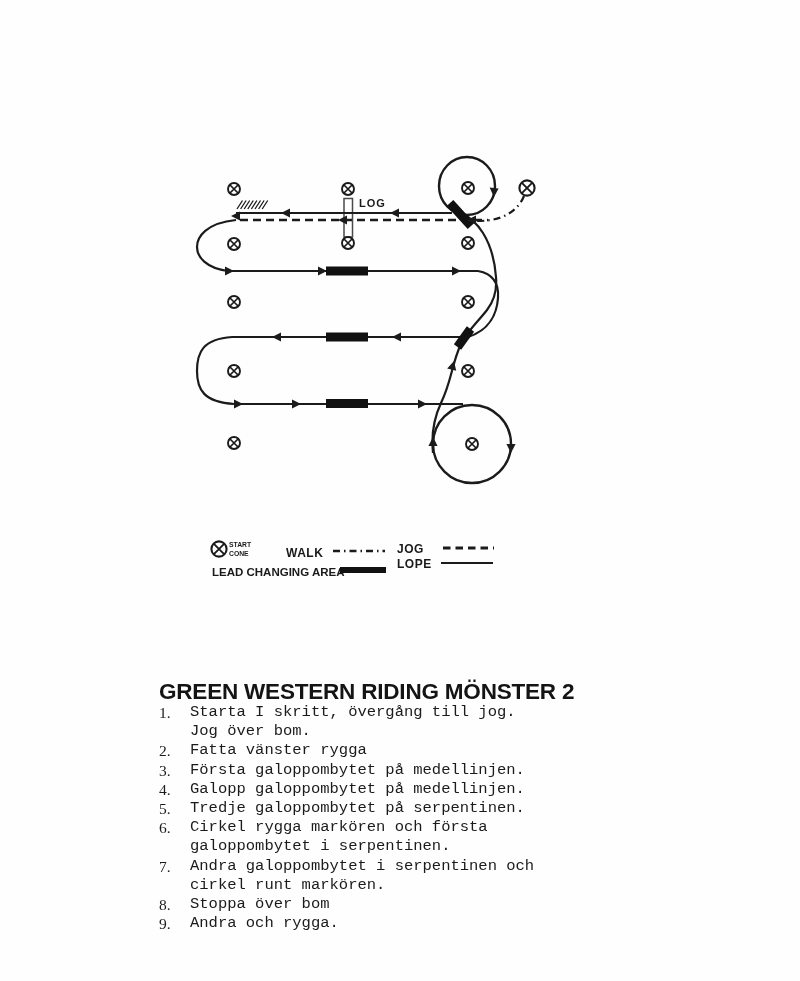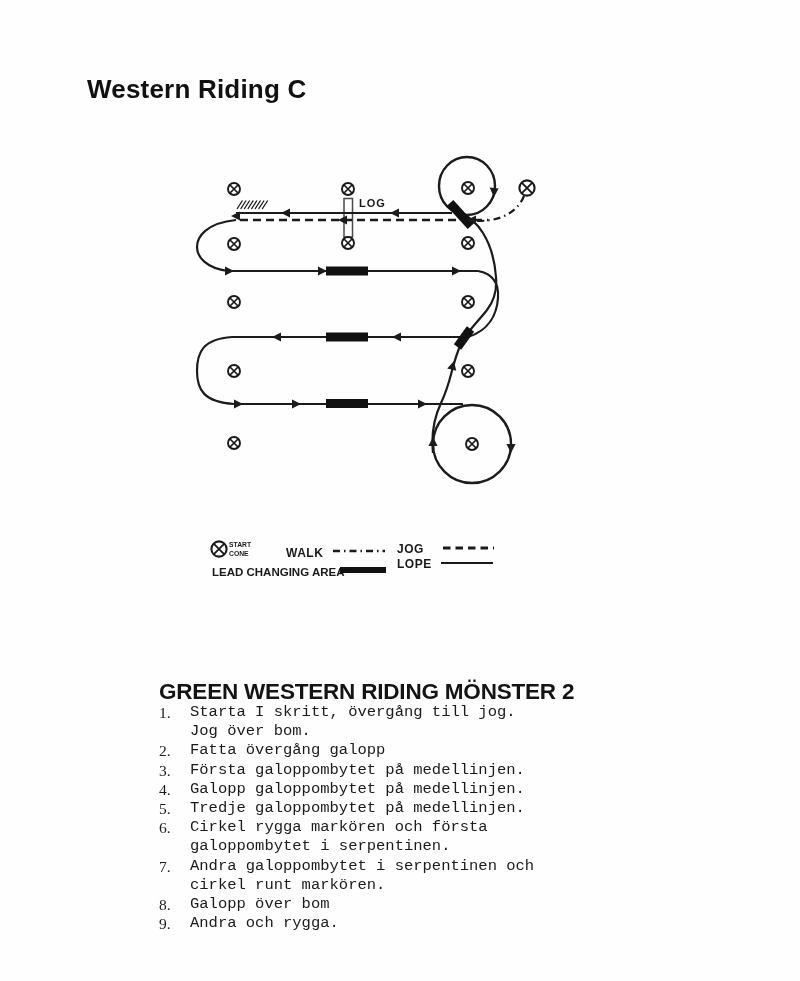--- a/index.html
+++ b/index.html
@@ -33,21 +33,20 @@
   }
   .step{display:flex;}
   .step .num{flex:none;width:31px;}
   .step .txt{flex:1;font-family:Liberation Mono, monospace;}
 </style>
 </head>
 <body>
 
 <div class="page">
 
-  <div class="doc-title">Western Riding C</div>
 
   <svg class="diagram-svg" viewBox="0 0 800 981" xmlns="http://www.w3.org/2000/svg">
 
     <defs>
       <g id="cone" stroke="#1a1a1a" fill="none">
         <circle r="6" stroke-width="1.9"></circle>
         <path d="M-4,-4 L4,4 M4,-4 L-4,4" stroke-width="1.7" stroke-linecap="round"></path>
       </g>
       <g id="startcone" stroke="#1a1a1a" fill="none">
         <circle r="7.6" stroke-width="2.1"></circle>
@@ -161,45 +160,45 @@
 
   <div class="pattern-heading">GREEN WESTERN RIDING MÖNSTER 2</div>
 
   <div class="steps">
     <div class="step">
       <span class="num">1.</span>
       <span class="txt">Starta I skritt, övergång till jog. Jog över bom.</span>
     </div>
     <div class="step">
       <span class="num">2.</span>
-      <span class="txt">Fatta övergång galopp</span>
+      <span class="txt">Fatta vänster rygga</span>
     </div>
     <div class="step">
       <span class="num">3.</span>
       <span class="txt">Första galoppombytet på medellinjen.</span>
     </div>
     <div class="step">
       <span class="num">4.</span>
       <span class="txt">Galopp galoppombytet på medellinjen.</span>
     </div>
     <div class="step">
       <span class="num">5.</span>
-      <span class="txt">Tredje galoppombytet på medellinjen.</span>
+      <span class="txt">Tredje galoppombytet på serpentinen.</span>
     </div>
     <div class="step">
       <span class="num">6.</span>
       <span class="txt">Cirkel rygga markören och första galoppombytet i serpentinen.</span>
     </div>
     <div class="step">
       <span class="num">7.</span>
       <span class="txt">Andra galoppombytet i serpentinen och cirkel runt markören.</span>
     </div>
     <div class="step">
       <span class="num">8.</span>
-      <span class="txt">Galopp över bom</span>
+      <span class="txt">Stoppa över bom</span>
     </div>
     <div class="step">
       <span class="num">9.</span>
       <span class="txt">Andra och rygga.</span>
     </div>
   </div>
 
 </div>
 
 </body></html>

